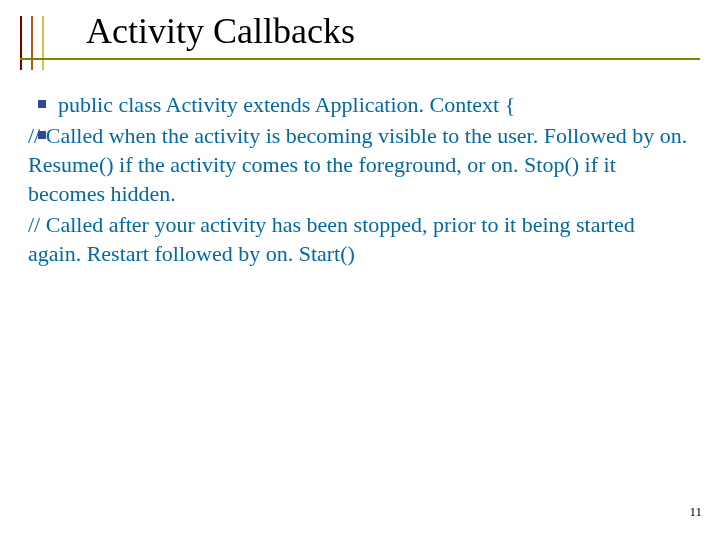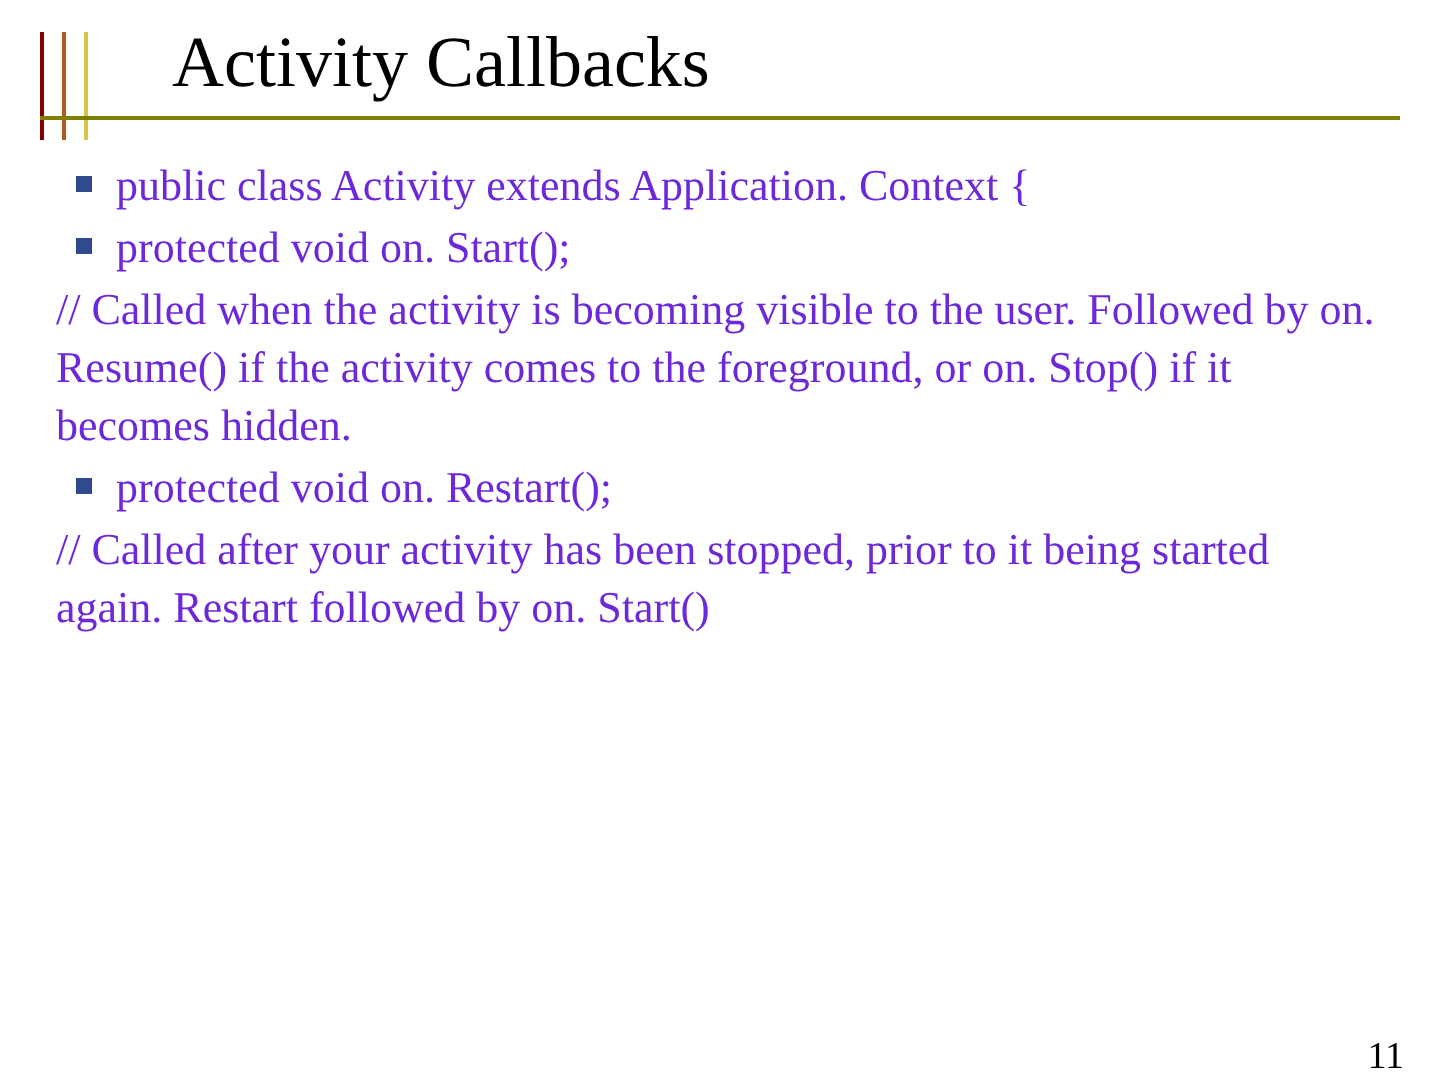--- a/index.html
+++ b/index.html
@@ -45,47 +45,47 @@
   .rule {
     position: absolute;
     top: 58px;
     left: 20px;
     right: 20px;
     height: 2px;
     background: #808000; 
   }
   .body {
     position: absolute;
-    top: 78px;
+    top: 90px;
     left: 28px;
     right: 28px;
     font-size: 22px;
     line-height: 1.32;
-    color: #6d28d9;
+    color: #0369a1;
   }
   .para {
     margin: 0 0 2px 0;
   }
   .bulleted {
     padding-left: 30px;
     position: relative;
   }
   .bullet-sq {
     position: absolute;
     left: 10px;
     top: 10px;
     width: 8px;
     height: 8px;
     background: #2f4a8f;
   }
   .pagenum {
     position: absolute;
     right: 18px;
-    bottom: 0;
-    font-size: 19px;
+    bottom: 20px;
+    font-size: 13px;
     font-family: "Times New Roman", Times, serif;
     color: #000;
   }
 </style>
 </head>
 <body>
 
 <div class="slide">
 
   <div class="title-wrap">
@@ -101,27 +101,22 @@
       <span class="bullet-sq"></span>
       <span>public class Activity extends Application. Context {</span>
     </div>
 
     <div class="para bulleted">
       <span class="bullet-sq"></span>
     </div>
 
     <div class="para bulleted">
       <span class="bullet-sq"></span>
-      <span>protected void on. Start();</span>
     </div>
     <div class="para">// Called when the activity is becoming visible to the user. Followed by on. Resume() if the activity comes to the foreground, or on. Stop() if it becomes hidden.</div>
 
-    <div class="para bulleted">
-      <span class="bullet-sq"></span>
-      <span>protected void on. Restart();</span>
-    </div>
     <div class="para">// Called after your activity has been stopped, prior to it being started again. Restart followed by on. Start()</div>
 
   </div>
 
   <div class="pagenum">11</div>
 
 </div>
 
 </body></html>

